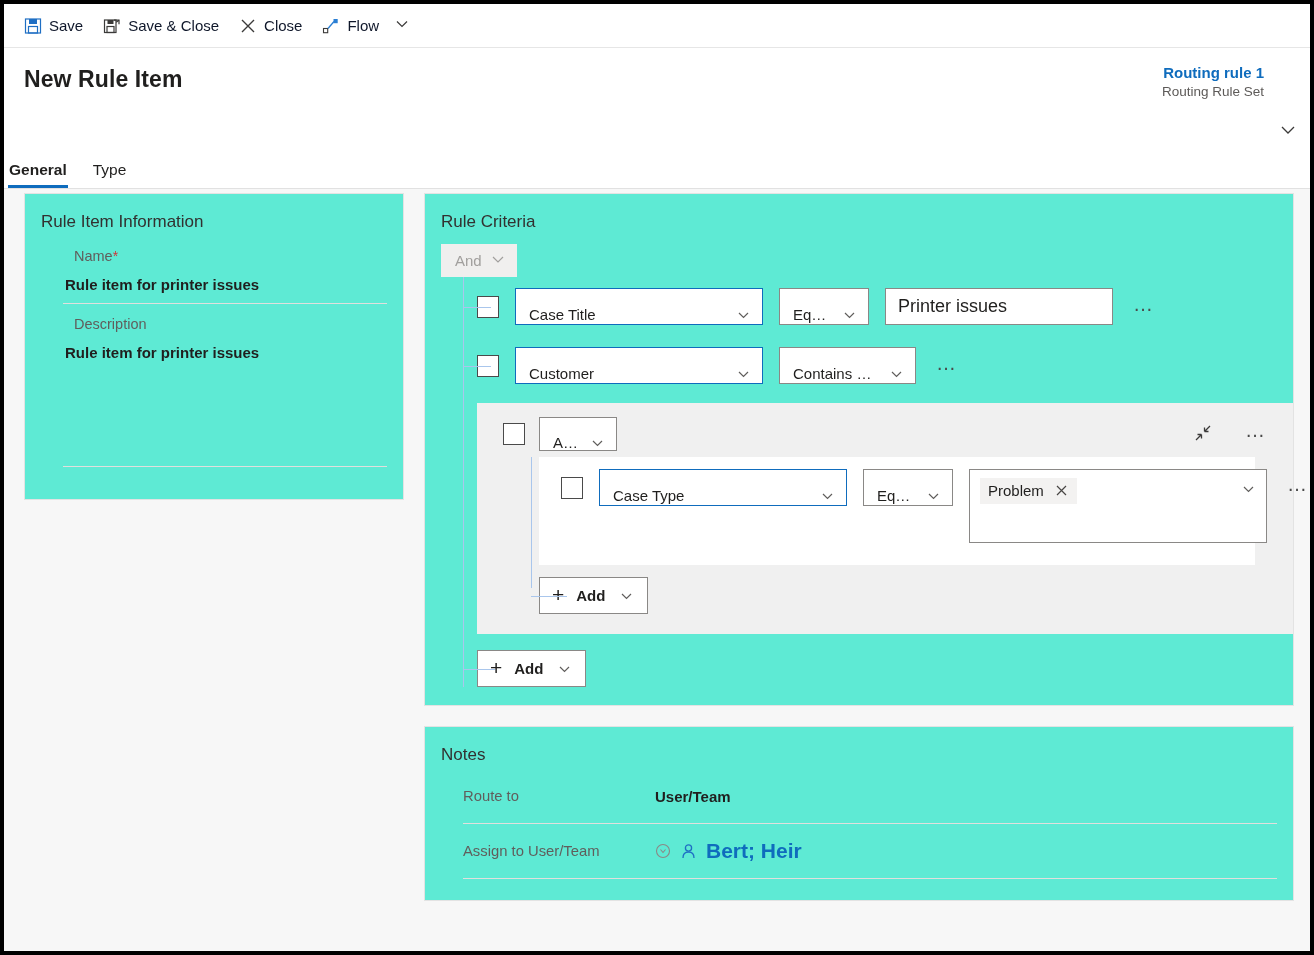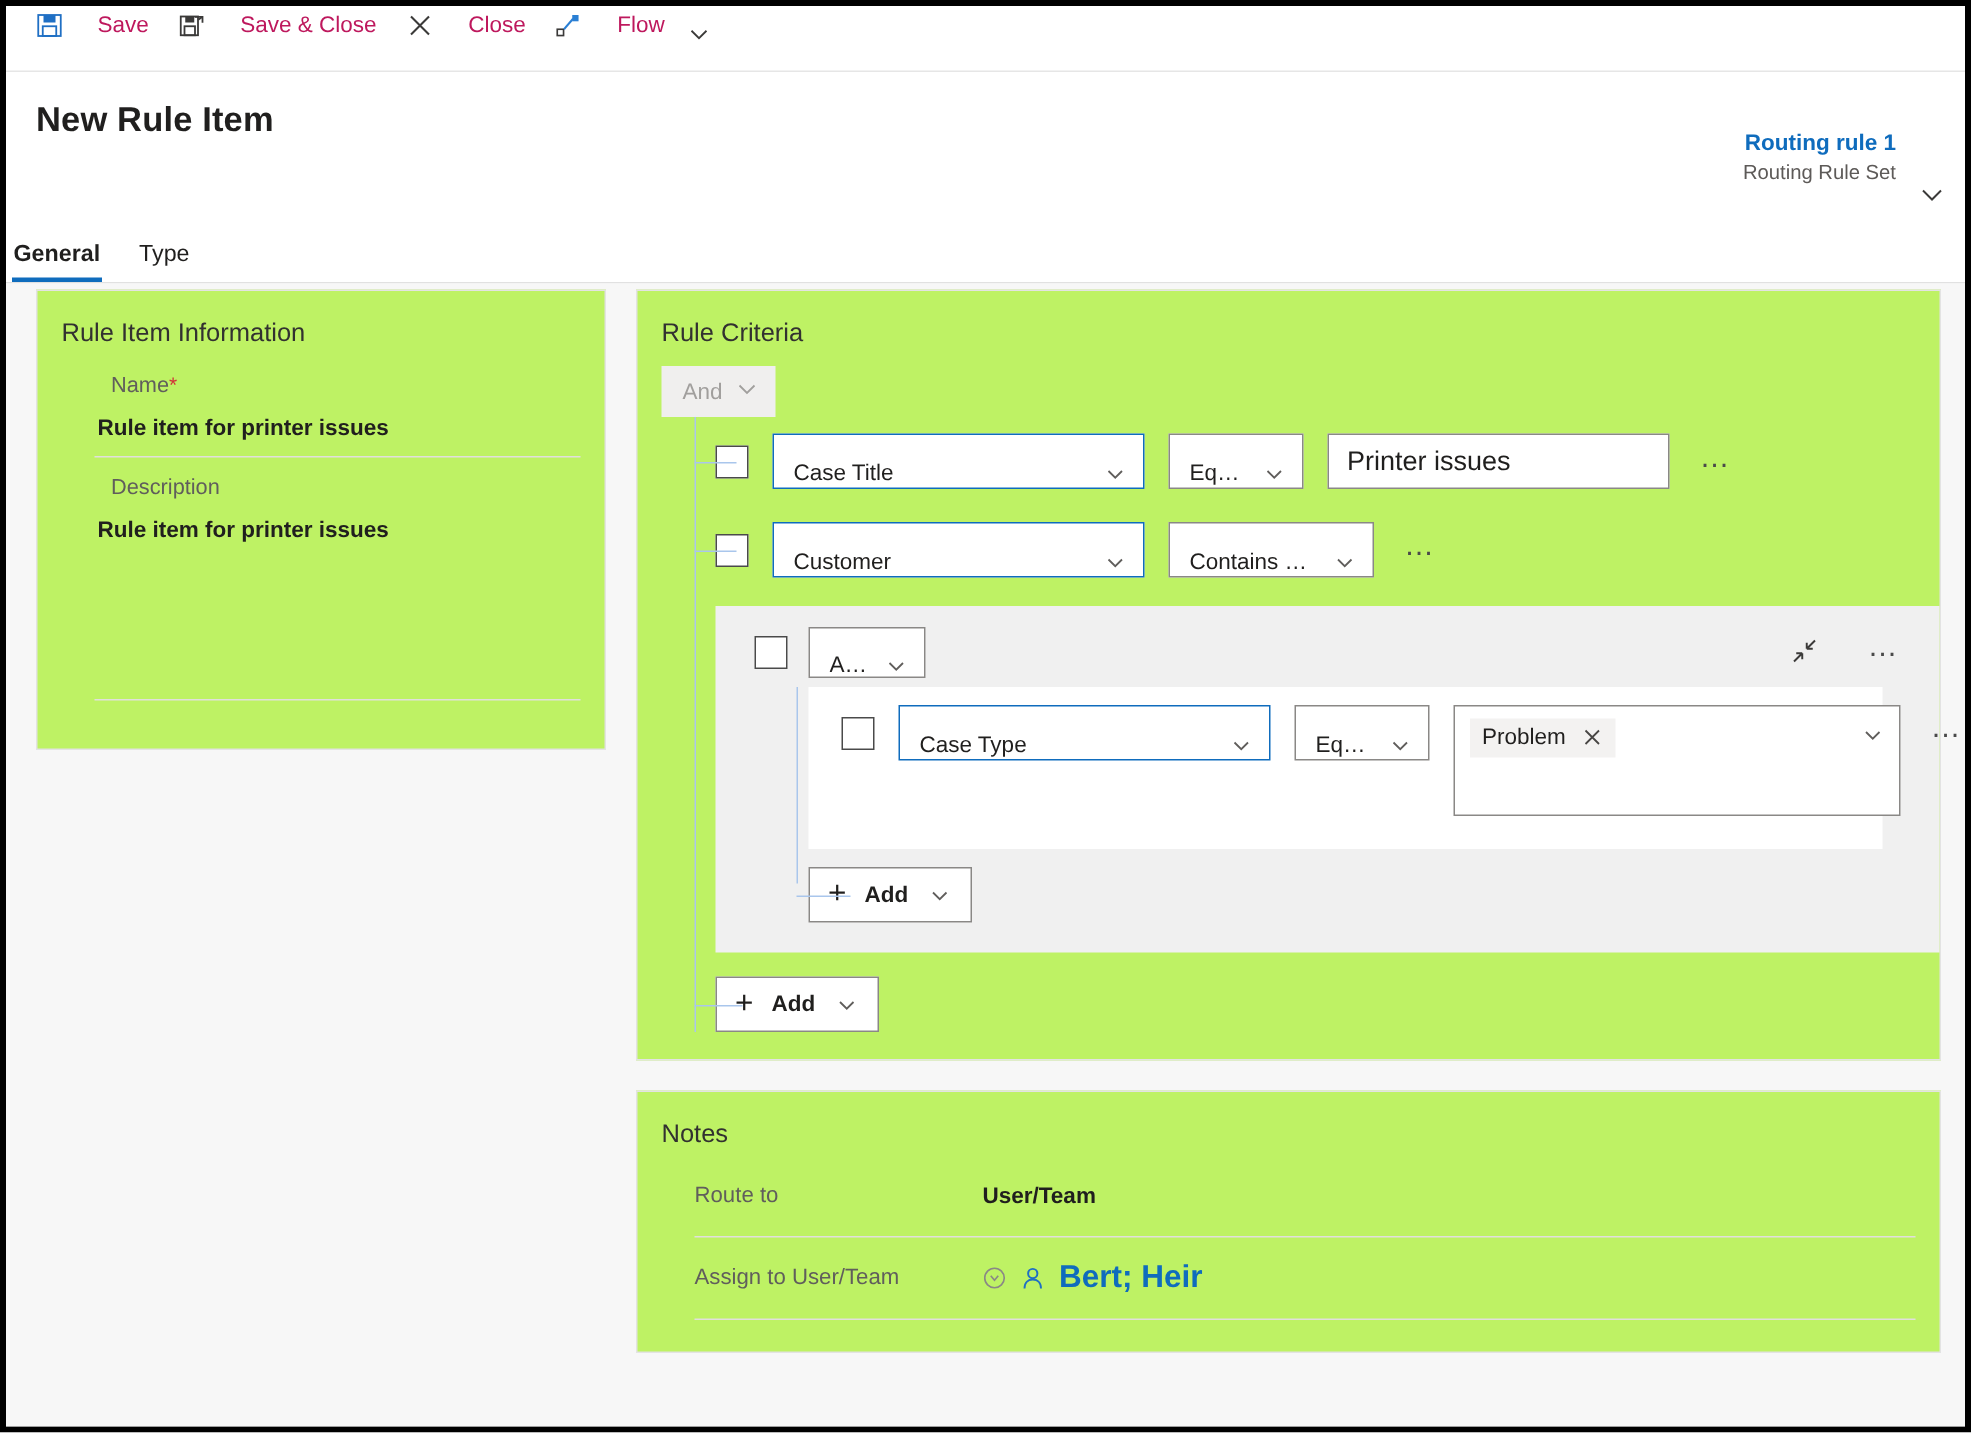--- a/index.html
+++ b/index.html
@@ -26,26 +26,26 @@
     height: 44px;
     display: flex;
     align-items: center;
     padding-left: 10px;
     border-bottom: 1px solid #e6e6e6;
     background: #ffffff;
     box-sizing: border-box;
   }
   .cmd-btn {
     display: flex;
-    align-items: flex-start;
-    gap: 23px;
+    align-items: center;
+    gap: 7px;
     height: 36px;
     padding: 0 10px;
     cursor: pointer;
-    color: #be185d;
+    color: #0f172a;
     font-size: 15px;
     white-space: nowrap;
   }
   .cmd-ico { width: 18px; height: 18px; display:block; }
   .cmd-caret {
     width: 26px; height: 36px;
     display: flex; align-items: center; justify-content: center;
     cursor: pointer;
   }
 
@@ -84,21 +84,21 @@
   .tab.active:after {
     content: "";
     position: absolute;
     left: 0; right: 0; bottom: 0;
     height: 3px;
     background: #0f6cbd;
   }
   .hdr-right {
     position: absolute;
     right: 46px;
-    top: 38px;
+    top: 15px;
     text-align: right;
     line-height: 1.35;
   }
   .hdr-right .rr-name {
     font-size: 15px;
     font-weight: 700;
     color: #0f6cbd;
     cursor: pointer;
   }
   .hdr-right .rr-sub {
@@ -122,21 +122,21 @@
     display: flex;
     align-items: flex-start;
     gap: 20px;
     padding: 4px 0 0 0;
     box-sizing: border-box;
   }
 
   
   .left-col { width: 400px; flex: 0 0 400px; padding-left: 20px; box-sizing: border-box; }
   .card {
-    background: #bef264;
+    background: #5eead4;
     border: 1px solid #e3e3e3;
   }
   .card-title {
     font-size: 17px;
     color: #323130;
     padding: 18px 0 4px 16px;
     font-weight: 400;
   }
   .info-card { height: 307px; box-sizing: border-box; position: relative; }
   .field-row { padding: 0 16px 0 38px; }

